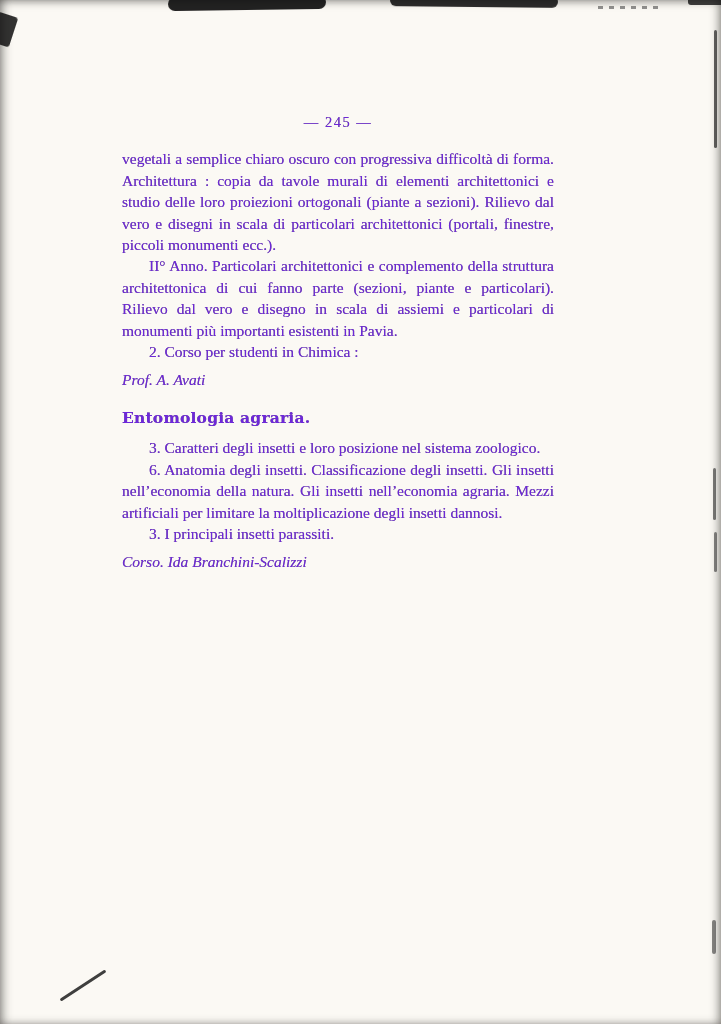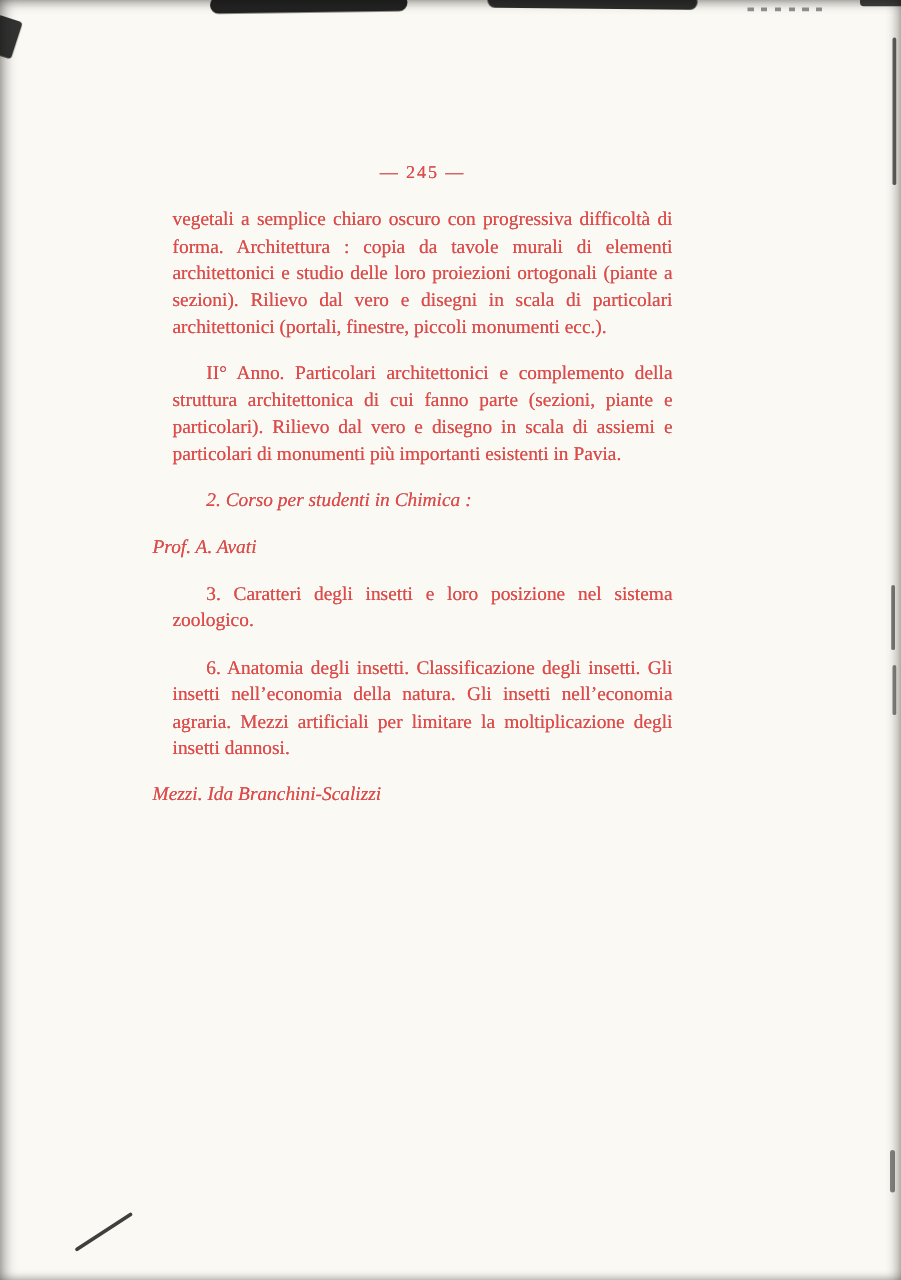--- a/index.html
+++ b/index.html
@@ -18,41 +18,41 @@
       inset 8px 0 10px -5px rgba(50,48,45,.5),
       inset -7px 0 9px -4px rgba(50,48,45,.45),
       inset 0 7px 9px -5px rgba(50,48,45,.4),
       inset 0 -6px 8px -5px rgba(50,48,45,.25);
   }
 
   
   .text {
     position: absolute;
     left: 122px;
-    top: 128px;
+    top: 112px;
     width: 432px;
-    color: #ef4444;
+    color: #6d28d9;
     font-family: "Liberation Serif", "DejaVu Serif", serif;
     font-size: 15.5px;
     line-height: 21.4px;
     text-shadow: 0 0 .4px rgba(30,25,20,.55);
   }
   .pagenum {
     text-align: center;
     font-size: 14.5px;
     letter-spacing: 1.5px;
     margin: 0 0 15px 0;
   }
   .text p {
-    margin: 16px;
+    margin: 0;
     text-align: justify;
     text-indent: 27px;
   }
   .text p.noindent { text-indent: 0; }
-  .text p.italic { font-style: italic; }
+  .text p.italic { }
   .sig {
     font-style: italic;
     text-align: right;
     text-indent: 0 !important;
   }
   .sig-avati    { margin: 7px 58px 0 0 !important; }
   .sig-branchini{ margin: 7px 42px 0 0 !important; }
   .text h2 {
     font-family: "DejaVu Serif", "Liberation Serif", serif;
     font-weight: 700;
@@ -96,20 +96,22 @@
   <section class="text">
 
     <div class="pagenum">— 245 —</div>
 
     <p class="noindent">vegetali a semplice chiaro oscuro con progressiva difficoltà di forma. Architettura : copia da tavole murali di elementi architettonici e studio delle loro proiezioni ortogonali (piante a sezioni). Rilievo dal vero e disegni in scala di particolari architettonici (portali, finestre, piccoli monumenti ecc.).</p>
     <p>II° Anno. Particolari architettonici e complemento della struttura architettonica di cui fanno parte (sezioni, piante e particolari). Rilievo dal vero e disegno in scala di assiemi e particolari di monumenti più importanti esistenti in Pavia.</p>
     <p class="italic">2. Corso per studenti in Chimica :</p>
 
     <p class="sig sig-avati">Prof. A. Avati</p>
 
+    <h2>Entomologia agraria.</h2>
     <p>3. Caratteri degli insetti e loro posizione nel sistema zoologico.</p>
     <p>6. Anatomia degli insetti. Classificazione degli insetti. Gli insetti nell’economia della natura. Gli insetti nell’economia agraria. Mezzi artificiali per limitare la moltiplicazione degli insetti dannosi.</p>
+    <p>3. I principali insetti parassiti.</p>
 
-    <p class="sig sig-branchini">Mezzi. Ida Branchini-Scalizzi</p>
+    <p class="sig sig-branchini">Corso. Ida Branchini-Scalizzi</p>
 
 
   </section>
 </main>
 
 </body></html>

